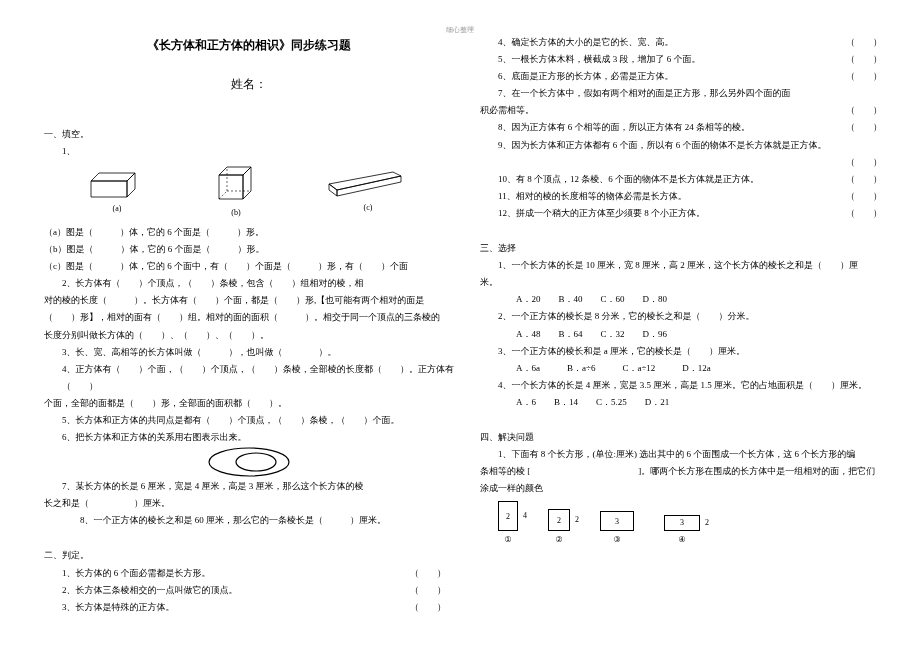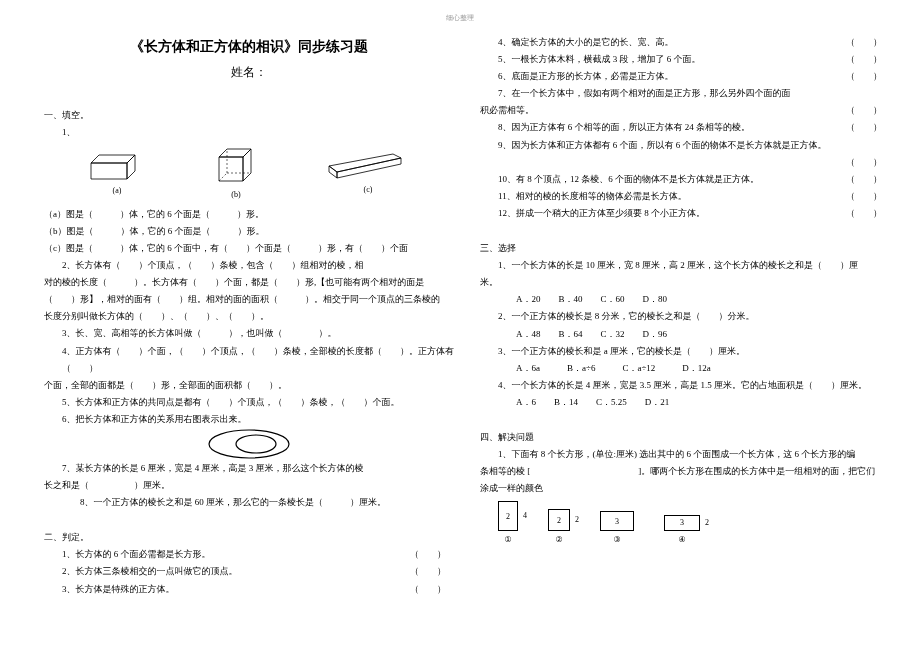--- a/index.html
+++ b/index.html
@@ -9,46 +9,46 @@
     line-height: 1.9;
     background: #fff;
     color: #000;
     width: 920px;
     height: 651px;
     overflow: hidden;
     position: relative;
   }
   .header-tag {
     position: absolute;
-    top: 12px;
+    top: 24px;
     left: 50%;
     transform: translateX(-50%);
     font-size: 7px;
     color: #999;
   }
   .page {
     display: flex;
     padding: 34px 30px 10px 44px;
     gap: 26px;
   }
   .col {
     width: 50%;
     display: flex;
     flex-direction: column;
   }
   .title {
     text-align: center;
     font-weight: bold;
-    font-size: 14px;
-    margin-bottom: 0;
+    font-size: 12px;
+    margin-bottom: 16px;
   }
   .subtitle {
     text-align: center;
     font-size: 12px;
-    margin-bottom: 6px;
+    margin-bottom: 12px;
   }
   .section { font-size: 9px; margin-top: 18px; }
   .indent1 { padding-left: 18px; }
   .indent2 { padding-left: 36px; }
   .paren-right { float: right; margin-right: 8px; }
   .line { text-align: justify; }
   .shapes-row {
     display: flex;
     justify-content: space-around;
     align-items: center;

